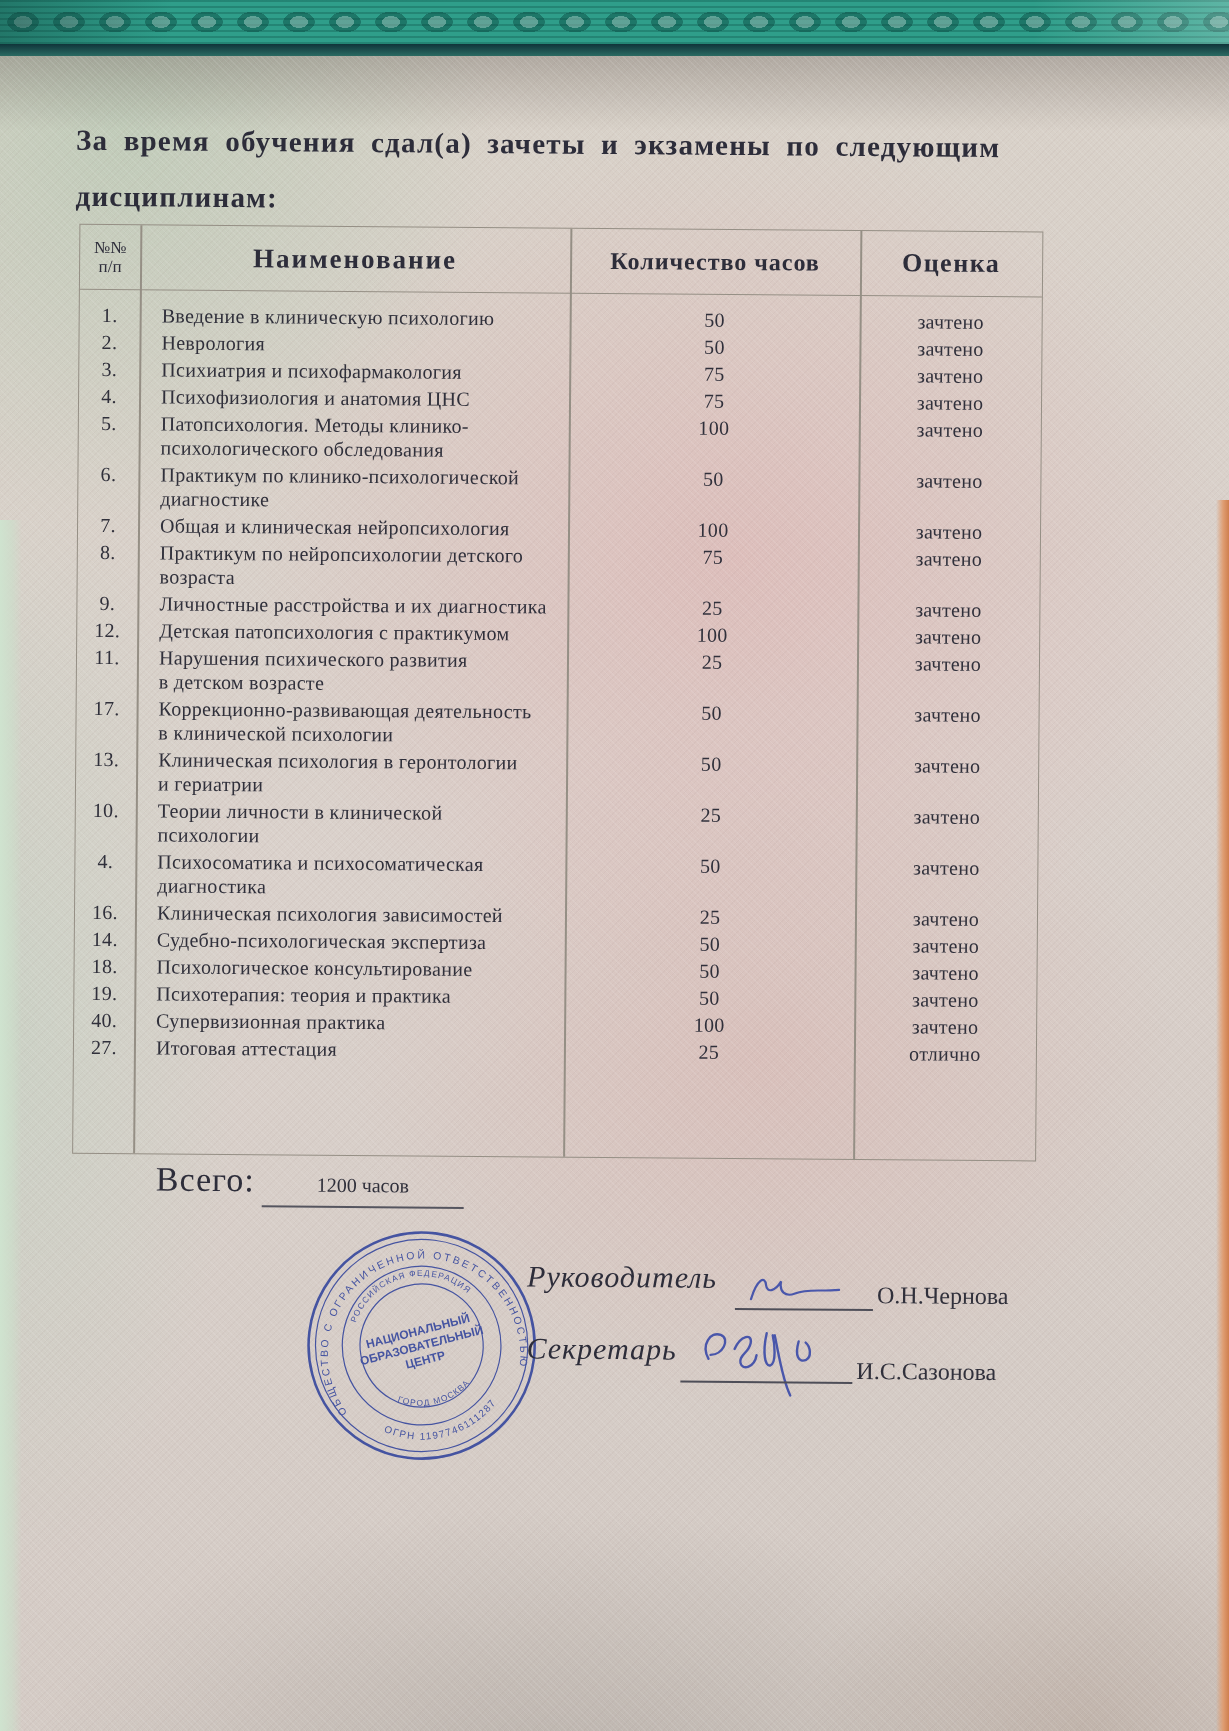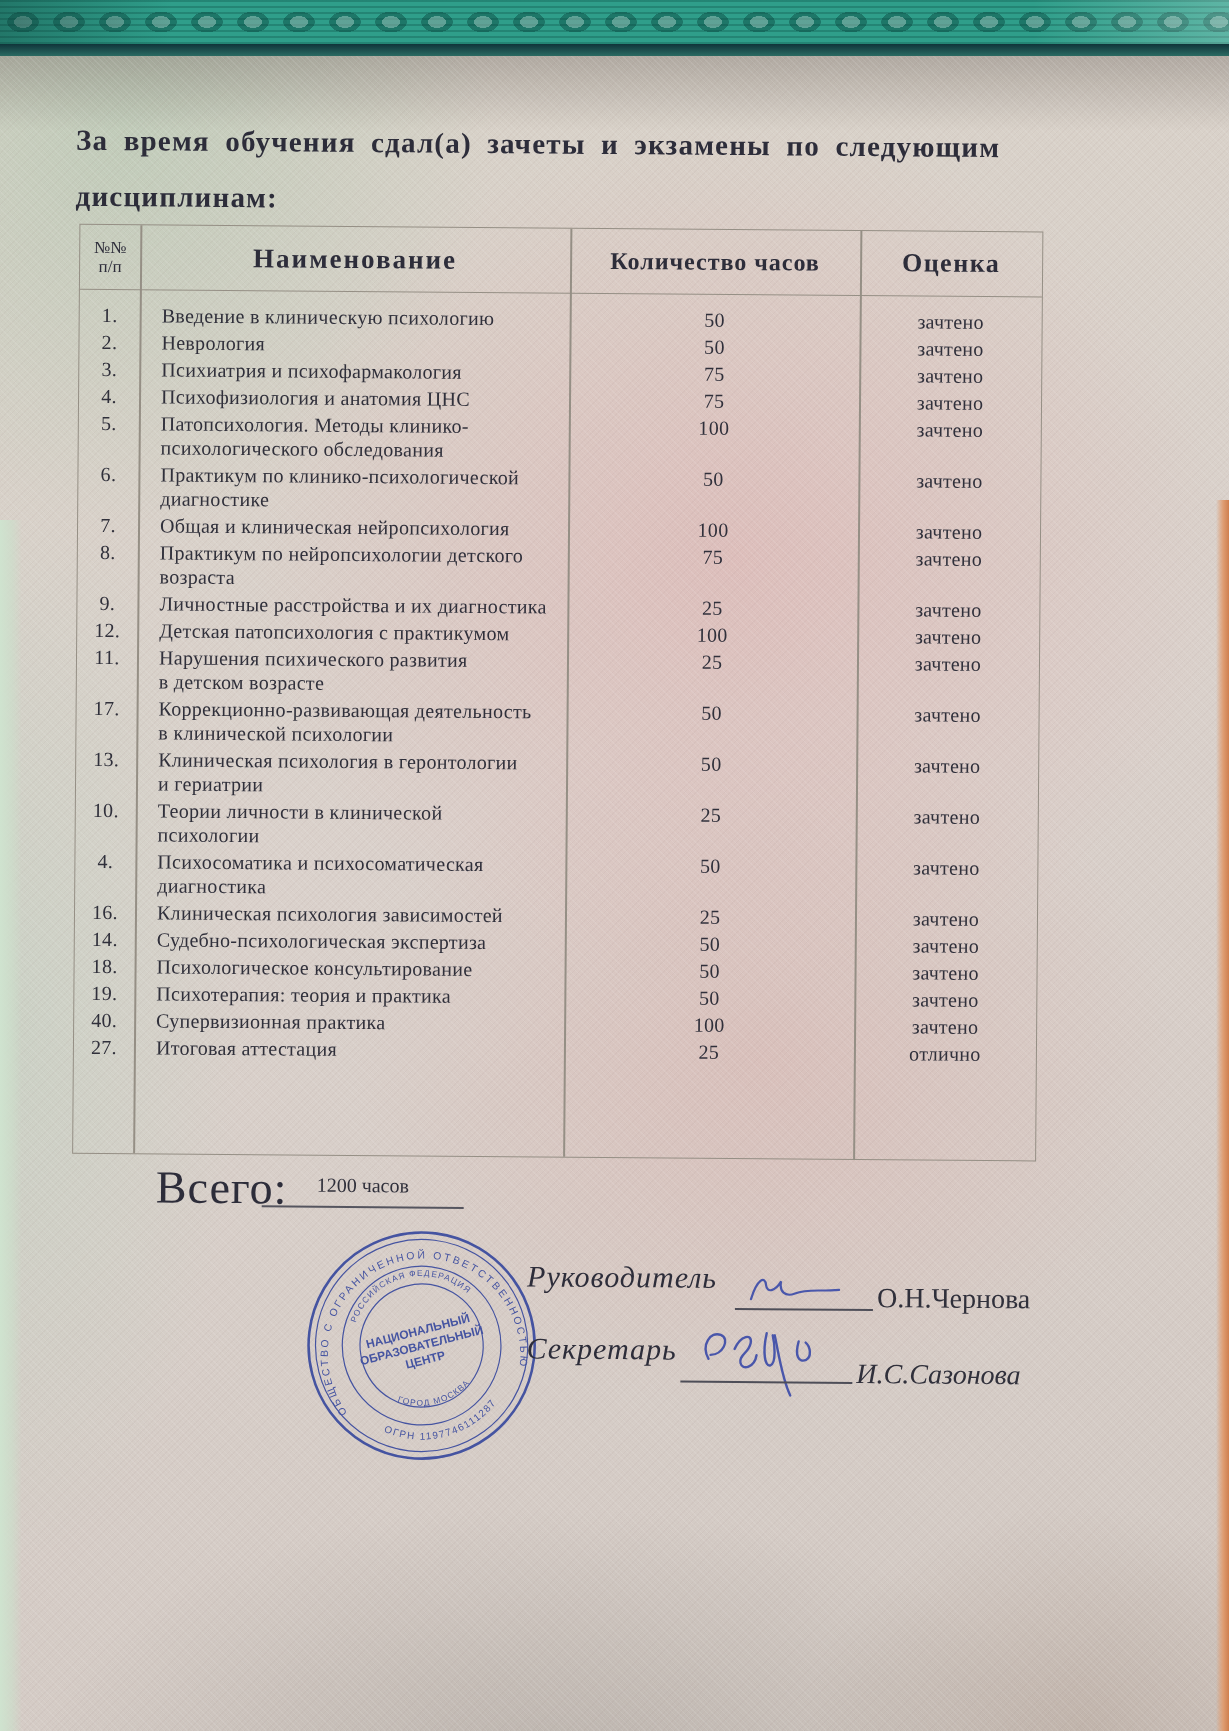--- a/index.html
+++ b/index.html
@@ -83,34 +83,34 @@
   .th-grade{font-size:26px;letter-spacing:1.5px;}
   .tbody{position:absolute;left:0;right:0;top:66px;bottom:0;padding-top:10px;}
   .row{display:grid;grid-template-columns:60px 430px 290px 1fr;padding:1.5px 0;}
   .c{font-size:20px;line-height:24px;letter-spacing:.3px;color:#30303b;}
   .c-num{text-align:center;}
   .c-name{padding-left:22px;white-space:pre-line;}
   .c-hours{text-align:center;}
   .c-grade{text-align:center;}
 
   
-  .total-label{position:absolute;left:164px;top:1160px;font-size:46px;letter-spacing:1px;color:#2d2d3a;text-align:center;}
+  .total-label{position:absolute;left:164px;top:1160px;font-size:34px;letter-spacing:1px;color:#2d2d3a;text-align:center;}
   .total-value{
     position:absolute;left:270px;top:1172px;width:202px;text-align:center;
     font-size:20px;padding-bottom:9px;border-bottom:2px solid #55555f;color:#30303b;
   }
 
   .stamp{position:absolute;left:312px;top:1224px;width:238px;height:238px;transform:rotate(-15deg);opacity:.85;}
 
   .sig-role{position:absolute;font-size:30px;font-style:italic;letter-spacing:1px;color:#2d2d3a;}
   #role1{left:536px;top:1256px;}
   #role2{left:536px;top:1328px;}
-  .sig-name{position:absolute;font-size:28px;color:#30303b;}
+  .sig-name{position:absolute;font-size:24px;color:#30303b;}
   #name1{left:886px;top:1276px;}
-  #name2{left:866px;top:1352px;font-style:italic;}
+  #name2{left:866px;top:1352px;}
   .sig-line{position:absolute;height:2px;background:#4e4e58;}
   #line1{left:744px;top:1303px;width:138px;}
   #line2{left:690px;top:1376px;width:172px;}
   .autograph{position:absolute;}
   #auto1{left:752px;top:1264px;}
   #auto2{left:700px;top:1314px;}
 </style>
 </head>
 <body>
 

